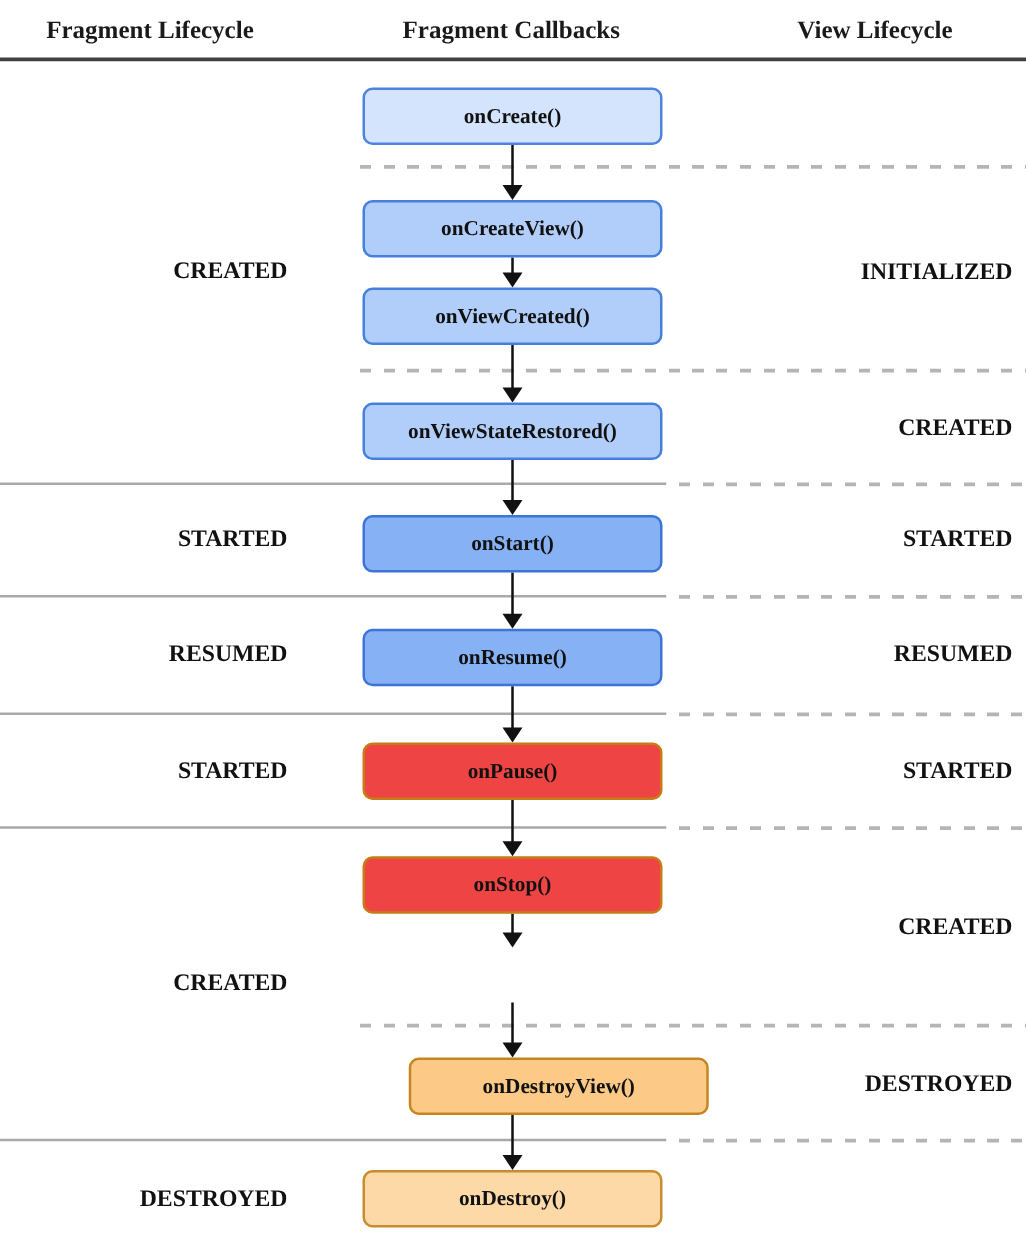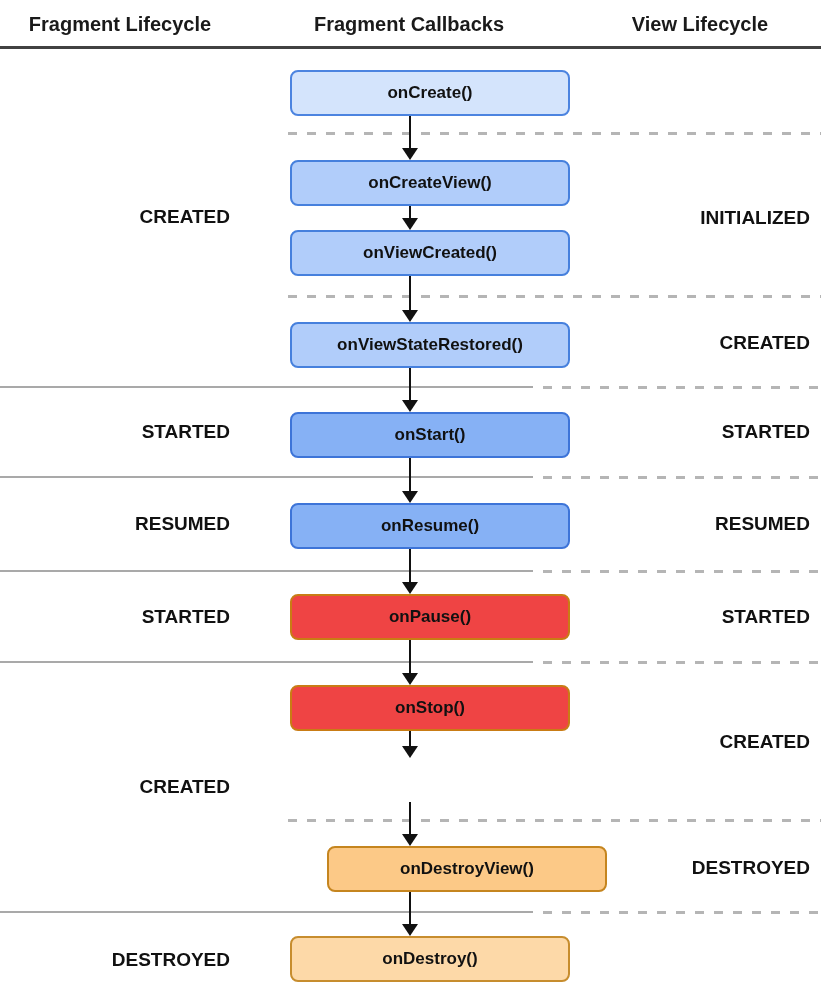--- a/index.html
+++ b/index.html
@@ -1,39 +1,39 @@
 <!DOCTYPE html>
 <html><head>
 <meta charset="utf-8">
 <style>
   html,body{margin:0;padding:0;background:#ffffff;}
   #stage{
     position:relative;
     width:821px;height:1004px;
     background:#ffffff;
-    font-family:Liberation Sans, sans-serif;
+    font-family:Liberation Serif, serif;
     color:#111;
     overflow:hidden;
   }
   .hdr{
     position:absolute;top:10px;height:28px;line-height:28px;
     font-size:20px;font-weight:bold;text-align:center;color:#1a1a1a;
   }
   .hdr-rule{
     position:absolute;top:46px;left:0;width:821px;height:3px;background:#414141;
   }
   .sep-solid{
     position:absolute;height:2px;background:#a9a9a9;
   }
   .sep-dash{
     position:absolute;height:3px;
     background:repeating-linear-gradient(90deg,#b5b5b5 0 9px,transparent 9px 19px);
   }
   .box{
-    position:absolute;left:290px;width:280px;height:46px;
+    position:absolute;left:290px;width:240px;height:46px;
     box-sizing:border-box;border:2px solid;border-radius:8px;
     display:flex;align-items:center;justify-content:center;
     font-size:17px;font-weight:bold;color:#111;
     z-index:3;
   }
   .blue-light{background:#d4e4fc;border-color:#4c84e0;}
   .blue-mid{background:#b1cdfa;border-color:#4680dd;}
   .blue-dark{background:#86b1f5;border-color:#3d74d8;}
   .orange-dark{background:#ef4444;border-color:#c97c15;}
   .orange-mid{background:#fcc987;border-color:#c5851f;margin-left:37px;}

